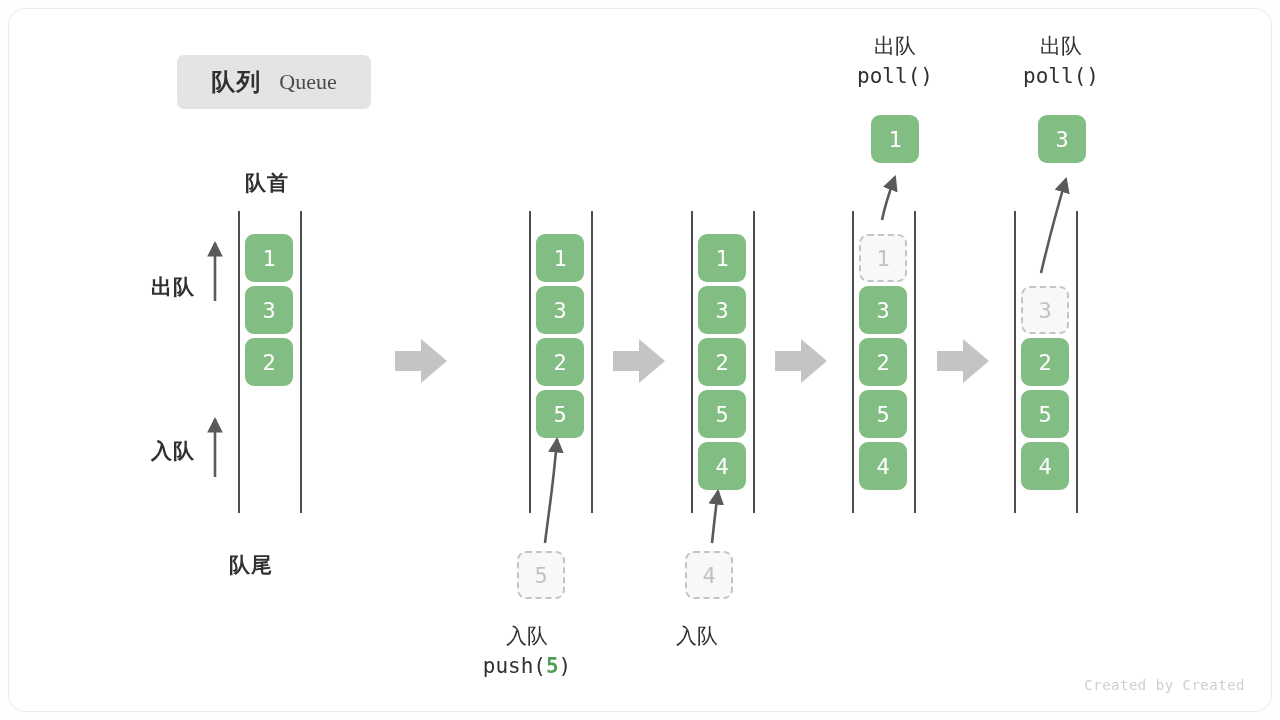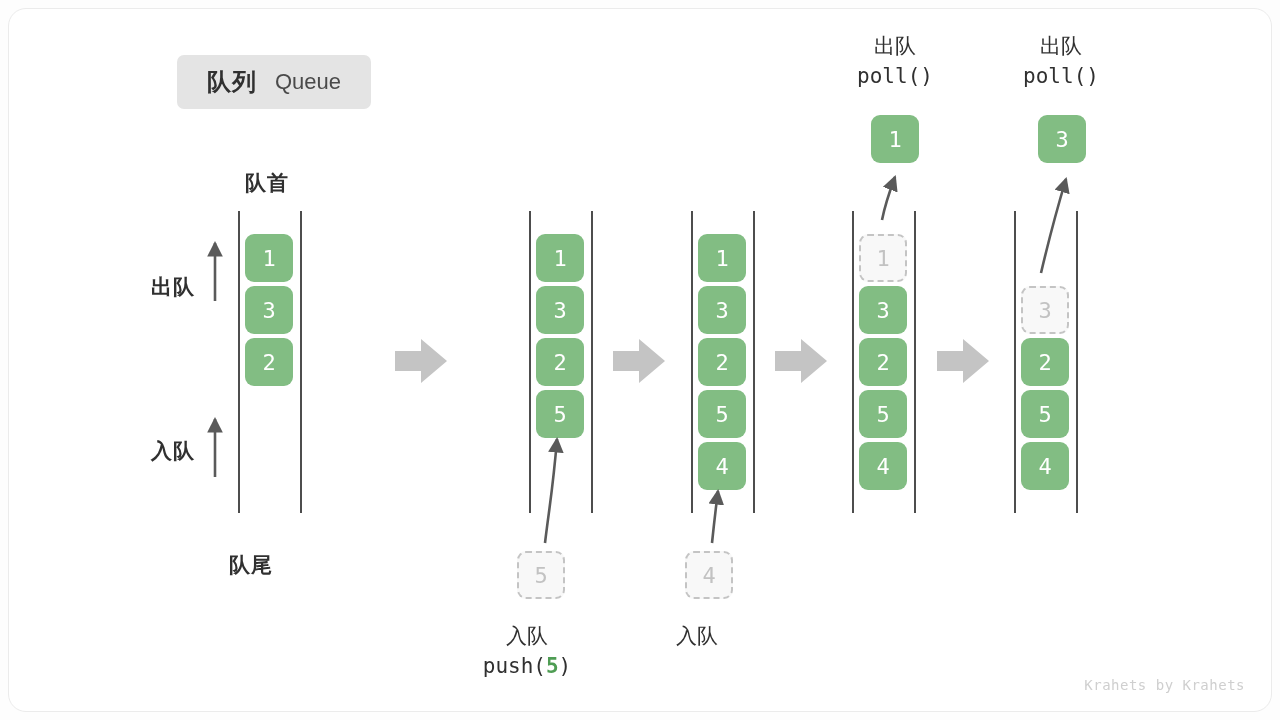--- a/index.html
+++ b/index.html
@@ -41,21 +41,21 @@
     justify-content: center;
     box-sizing: border-box;
   }
   #title-badge .cn {
     font-size: 24px;
     font-weight: bold;
     color: #303030;
     letter-spacing: 1px;
   }
   #title-badge .en {
-    font-family: Liberation Sans, sans-serif;
+    font-family: Liberation Serif, serif;
     font-size: 22px;
     color: #4a4a4a;
     margin-left: 18px;
   }
 
   
   .cn-bold {
     position: absolute;
     font-size: 21px;
     font-weight: bold;
@@ -250,16 +250,16 @@
         <path d="M604,342 L630,342 L630,330 L656,352 L630,374 L630,362 L604,362 z"></path>
       </g>
       <g fill="#c4c4c4">
         <path d="M766,342 L792,342 L792,330 L818,352 L792,374 L792,362 L766,362 z"></path>
       </g>
       <g fill="#c4c4c4">
         <path d="M928,342 L954,342 L954,330 L980,352 L954,374 L954,362 L928,362 z"></path>
       </g>
     </svg>
 
-    <div id="watermark">Krahets by Krahets</div>
+    <div id="watermark">Created by Created</div>
 
   </div>
 </div>
 
 </body></html>

